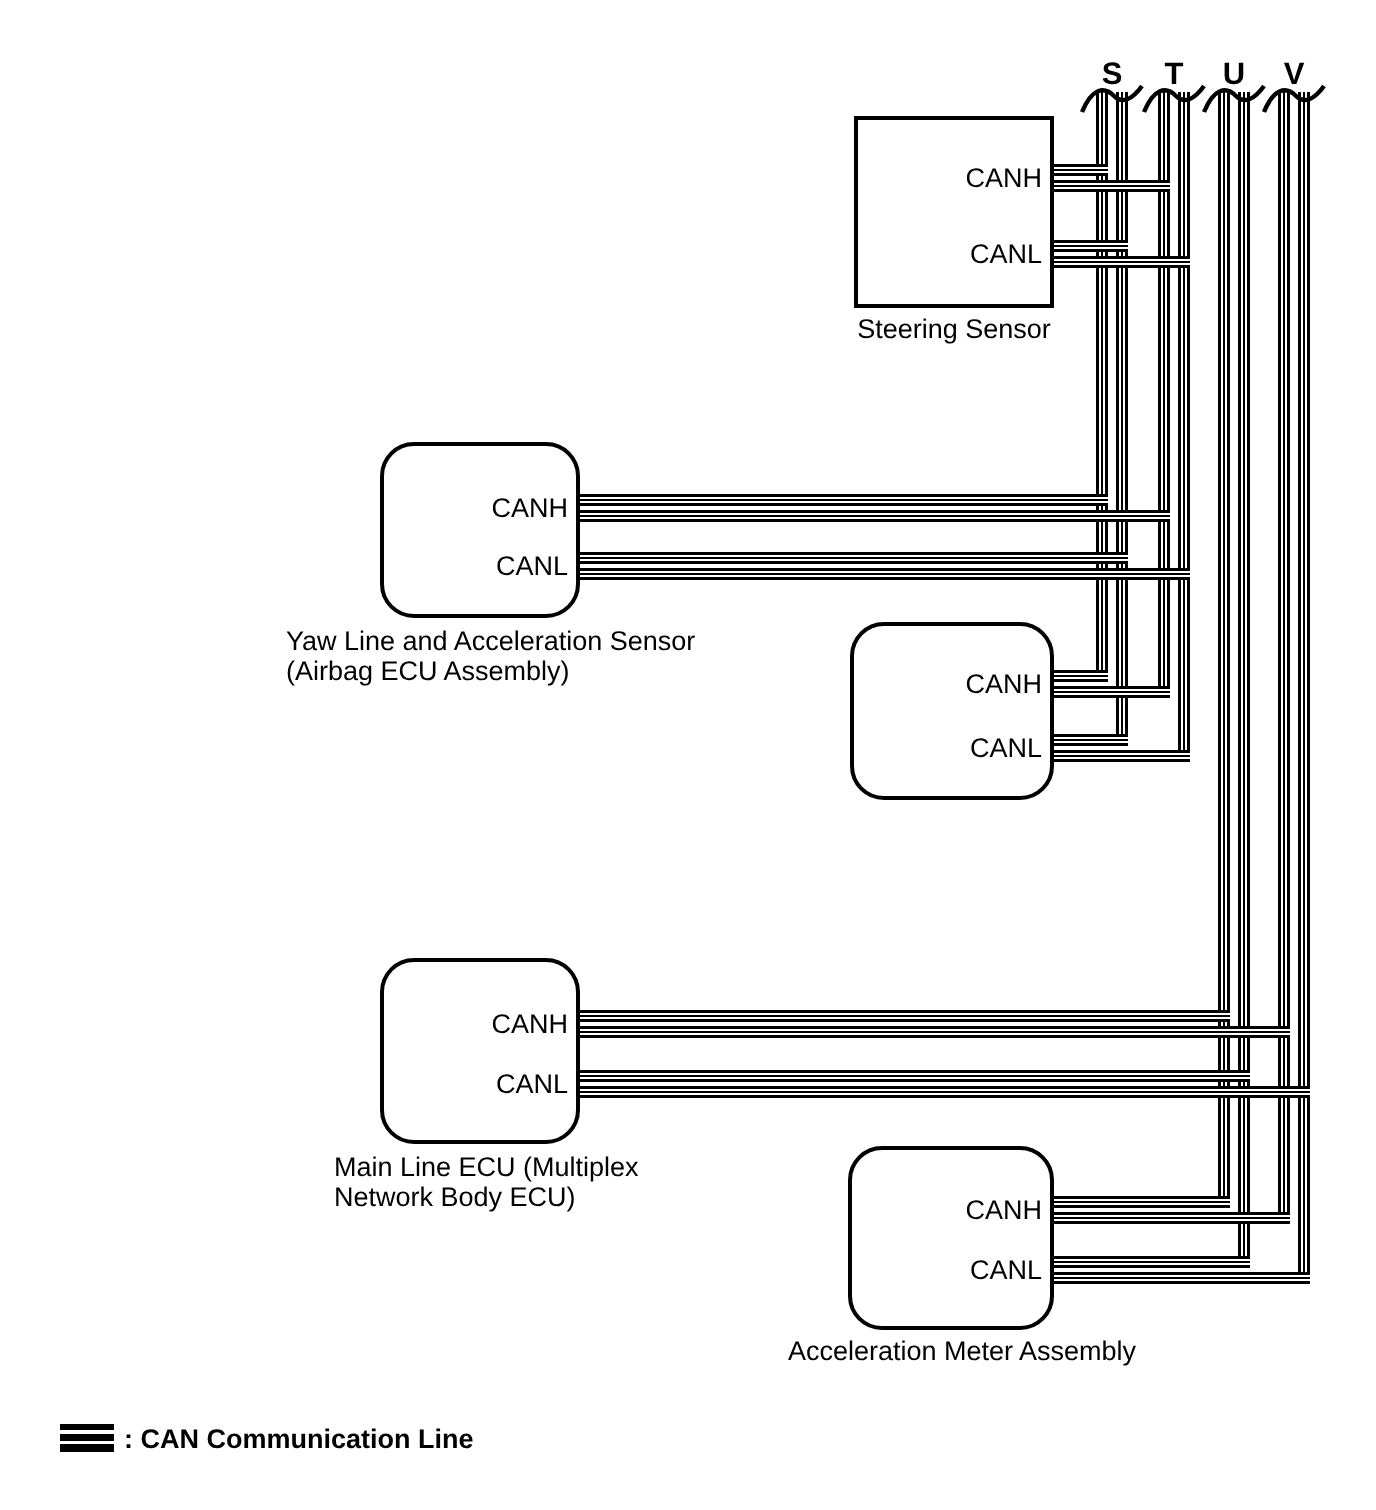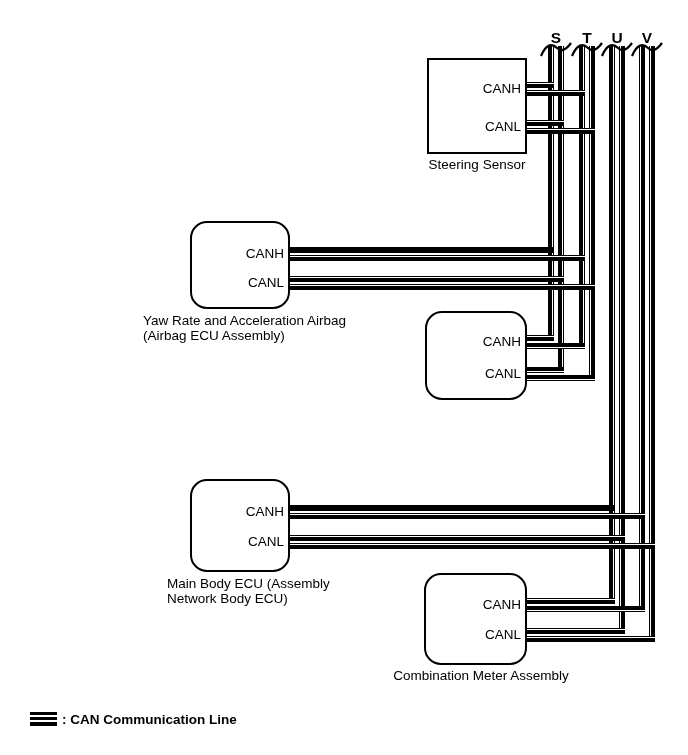--- a/index.html
+++ b/index.html
@@ -51,31 +51,31 @@
     <div class="hline" style="left: 290px; top: 543px; width: 365px;"></div>
     <div class="hline" style="left: 527px; top: 598px; width: 88px;"></div>
     <div class="hline" style="left: 527px; top: 606px; width: 118px;"></div>
     <div class="hline" style="left: 527px; top: 628px; width: 98px;"></div>
     <div class="hline" style="left: 527px; top: 636px; width: 128px;"></div>
     <div class="term" style="left: 453px; width: 68px; top: 89px;">CANH</div>
     <div class="term" style="left: 453px; width: 68px; top: 127px;">CANL</div>
     <div class="cap center" style="left: 477px; top: 158px;">Steering Sensor</div>
     <div class="term" style="left: 216px; width: 68px; top: 254px;">CANH</div>
     <div class="term" style="left: 216px; width: 68px; top: 283px;">CANL</div>
-    <div class="cap" style="left: 143px; top: 314px;">Yaw Rate and Acceleration Airbag
+    <div class="cap" style="left: 143px; top: 314px;">Yaw Line and Acceleration Sensor
 (Airbag ECU Assembly)</div>
     <div class="term" style="left: 453px; width: 68px; top: 342px;">CANH</div>
     <div class="term" style="left: 453px; width: 68px; top: 374px;">CANL</div>
     <div class="term" style="left: 216px; width: 68px; top: 512px;">CANH</div>
     <div class="term" style="left: 216px; width: 68px; top: 542px;">CANL</div>
-    <div class="cap" style="left: 167px; top: 577px;">Main Body ECU (Assembly
+    <div class="cap" style="left: 167px; top: 577px;">Main Line ECU (Multiplex
 Network Body ECU)</div>
     <div class="term" style="left: 453px; width: 68px; top: 605px;">CANH</div>
     <div class="term" style="left: 453px; width: 68px; top: 635px;">CANL</div>
-    <div class="cap center" style="left: 481px; top: 669px;">Combination Meter Assembly</div>
+    <div class="cap center" style="left: 481px; top: 669px;">Acceleration Meter Assembly</div>
     <div class="buslbl" style="left: 556px; top: 30px;">S</div>
     <div class="buslbl" style="left: 587px; top: 30px;">T</div>
     <div class="buslbl" style="left: 617px; top: 30px;">U</div>
     <div class="buslbl" style="left: 647px; top: 30px;">V</div>
     <svg class="overlay" width="688" height="755">
       <path d="M 541 56 C 546 44, 552 43, 557 48 C 561 52, 566 50, 571 43" fill="none" stroke="#000" stroke-width="2.2"></path>
       <path d="M 572 56 C 577 44, 583 43, 588 48 C 592 52, 597 50, 602 43" fill="none" stroke="#000" stroke-width="2.2"></path>
       <path d="M 602 56 C 607 44, 613 43, 618 48 C 622 52, 627 50, 632 43" fill="none" stroke="#000" stroke-width="2.2"></path>
       <path d="M 632 56 C 637 44, 643 43, 648 48 C 652 52, 657 50, 662 43" fill="none" stroke="#000" stroke-width="2.2"></path>
     </svg>

